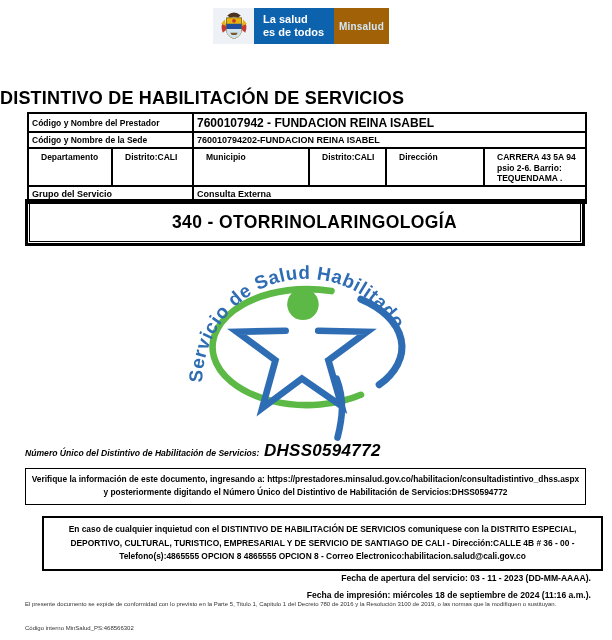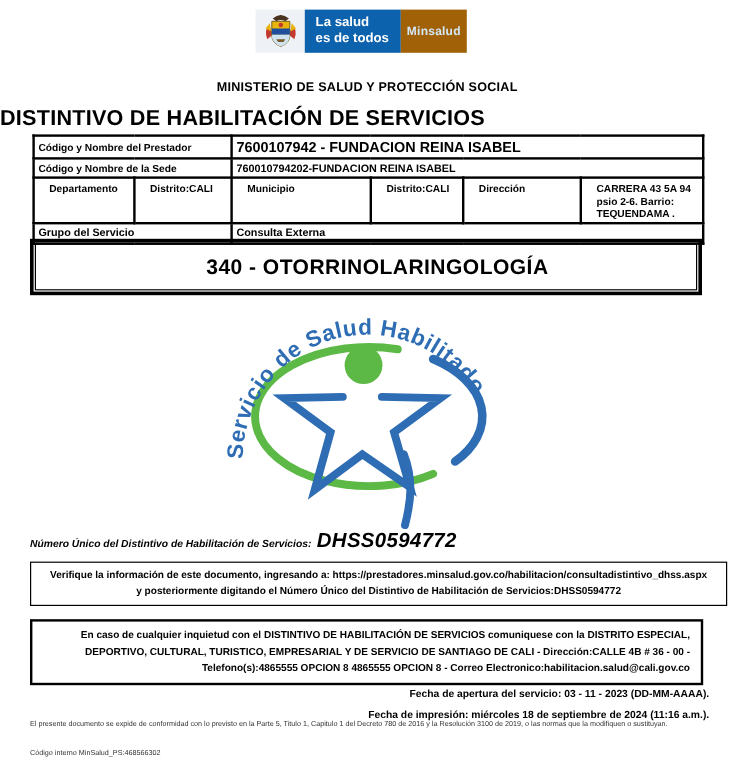--- a/index.html
+++ b/index.html
@@ -39,23 +39,23 @@
   
   .seal{position:absolute;left:188px;top:250px;width:236px;height:192px;}
 
   
   .unique-line{position:absolute;left:25px;top:441px;white-space:nowrap;}
   .u-label{font-weight:bold;font-style:italic;font-size:8.6px;}
   .u-value{font-weight:bold;font-style:italic;font-size:17px;letter-spacing:.3px;}
 
   
   .verify-box{position:absolute;left:25px;top:468px;width:557px;border:1.5px solid #000;
-              text-align:center;font-weight:bold;font-size:8.4px;line-height:1.6;padding:4px 11px;box-sizing:content-box;}
-  .contact-box{position:absolute;left:25px;top:516px;width:539px;border:2.5px solid #000;
-               text-align:right;font-weight:bold;font-size:8.4px;line-height:1.62;padding:5px 9px;}
+              text-align:center;font-weight:bold;font-size:8.4px;line-height:1.6;padding:4px 1px;box-sizing:content-box;}
+  .contact-box{position:absolute;left:42px;top:516px;width:539px;border:2.5px solid #000;
+               text-align:center;font-weight:bold;font-size:8.4px;line-height:1.62;padding:5px 9px;}
 
   .date-apertura{position:absolute;right:21px;top:573px;font-weight:bold;font-size:8.6px;text-align:right;}
   .date-impresion{position:absolute;right:21px;top:590px;font-weight:bold;font-size:8.6px;text-align:right;}
 
   .legal{position:absolute;left:25px;top:601px;width:562px;font-size:6px;color:#333;}
   .internal-code{position:absolute;left:25px;top:625px;font-size:6px;color:#333;}
 </style>
 </head>
 <body>
 
@@ -77,21 +77,20 @@
         <path d="M15 30 h10 l-2 3 h-6 Z" fill="#7a5a2a"></path>
       </svg>
     </div>
     <div class="tagline">
       <span>La salud</span>
       <span>es de todos</span>
     </div>
     <div class="minsalud">Minsalud</div>
   </div>
 
-  <div class="ministry">MINISTERIO DE SALUD Y PROTECCIÓN SOCIAL</div>
   <div class="doc-title">DISTINTIVO DE HABILITACIÓN DE SERVICIOS</div>
 
   <table class="provider">
     <colgroup>
       <col style="width:84px">
         <col style="width:81px">
         <col style="width:116px">
       <col style="width:77px">
         <col style="width:98px">
         <col style="width:102px">

